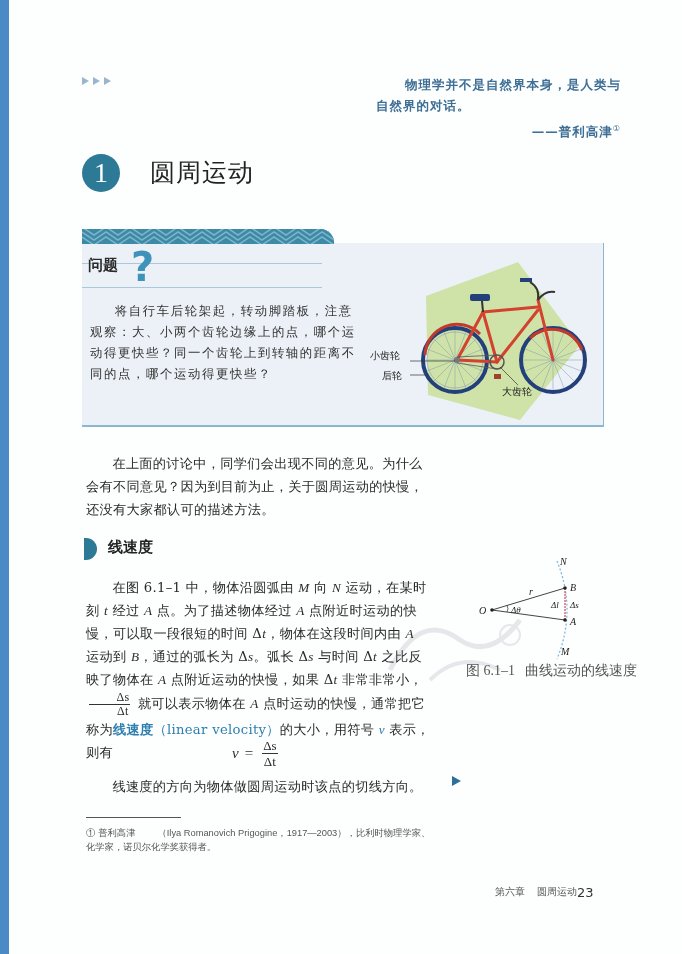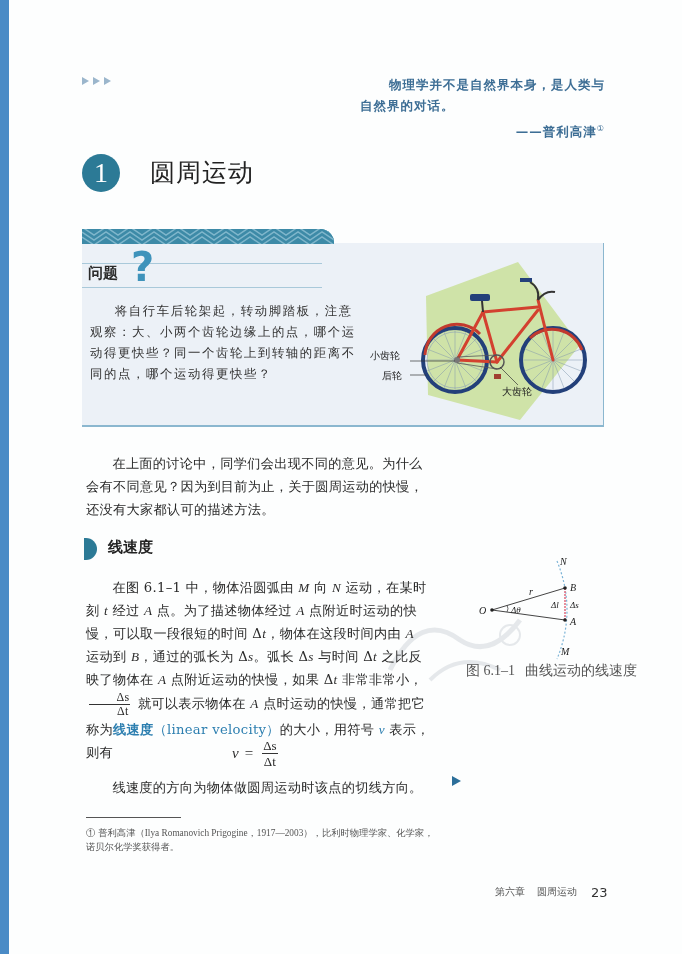--- a/index.html
+++ b/index.html
@@ -6,36 +6,36 @@
   html, body { width: 682px; height: 954px; background: #fdfefe; overflow: hidden; }
   body { position: relative; font-family: "DejaVu Serif", "Liberation Serif", serif; color: #2b2b2b; }
 
   .side-bar { position: absolute; left: 0; top: 0; width: 9px; height: 954px; background: #4a8bc6; }
 
   .watermark { position: absolute; left: 370px; top: 600px; width: 200px; height: 90px; opacity: 0.18; pointer-events: none; }
 
   .arrows { position: absolute; left: 82px; top: 77px; display: flex; gap: 4px; }
   .arrows span { width: 0; height: 0; border-top: 4px solid transparent; border-bottom: 4px solid transparent; border-left: 7px solid #9bb6cc; display: block; }
 
-  .quote { position: absolute; left: 360px; top: 74px; width: 245px; font-size: 12.5px; line-height: 21px; color: #3d6e95; font-weight: bold; letter-spacing: 1px; }
+  .quote { position: absolute; left: 376px; top: 74px; width: 245px; font-size: 12.5px; line-height: 21px; color: #3d6e95; font-weight: bold; letter-spacing: 1px; }
   .quote .l1 { text-align: right; }
   .quote .l2 { text-align: left; }
   .quote .attr { text-align: right; margin-top: 2px; }
   .quote sup { font-size: 8px; font-weight: normal; }
 
   .section-num { position: absolute; left: 82px; top: 154px; width: 38px; height: 38px; border-radius: 50%; background: #2c7a96; color: #fff; font-family: "Liberation Serif", serif; font-size: 28px; line-height: 38px; text-align: center; }
   .section-title { position: absolute; left: 150px; top: 156px; font-family: "DejaVu Sans", sans-serif; font-size: 25px; color: #222; letter-spacing: 1px; }
 
   .qbox { position: absolute; left: 82px; top: 243px; width: 522px; height: 184px; background: #ecf1f7; border: 1.5px solid #8bb7cf; border-top: none; border-left: none; }
   .qbox-bottom { position: absolute; left: 82px; top: 425px; width: 522px; height: 2px; background: #8bb7cf; }
   .qtab { position: absolute; left: 82px; top: 229px; width: 252px; height: 15px; border-top-right-radius: 14px; overflow: hidden; background: #3d8aa7; }
   .qtab svg { display: block; }
   .qtitle-line1 { position: absolute; left: 82px; top: 263px; width: 240px; height: 1px; background: #a9c9da; }
   .qtitle-line2 { position: absolute; left: 82px; top: 287px; width: 240px; height: 1px; background: #a9c9da; }
-  .qtitle { position: absolute; left: 88px; top: 264px; font-family: "DejaVu Sans", sans-serif; font-size: 15px; font-weight: bold; color: #2a2a2a; }
+  .qtitle { position: absolute; left: 88px; top: 256px; font-family: "DejaVu Sans", sans-serif; font-size: 15px; font-weight: bold; color: #2a2a2a; }
   .qmark { position: absolute; left: 131px; top: 247px; font-family: "DejaVu Sans", sans-serif; font-size: 40px; font-weight: bold; color: #3f93bb; line-height: 40px; }
   .qtext { position: absolute; left: 90px; top: 300px; width: 266px; font-size: 12.4px; line-height: 21px; color: #333; letter-spacing: 1.6px; }
   .qtext p { text-indent: 2em; }
 
   .bike-area { position: absolute; left: 370px; top: 250px; width: 234px; height: 176px; }
   .bike-label { position: absolute; font-family: "DejaVu Sans", sans-serif; font-size: 10px; color: #222; }
 
   .body-text { position: absolute; left: 86px; width: 345px; font-size: 13.2px; line-height: 23px; color: #2a2a2a; letter-spacing: 0.3px; }
   .body-text .indent { text-indent: 2em; }
   .body-text i { font-family: "Liberation Serif", serif; font-style: italic; }
@@ -55,24 +55,24 @@
 
   .figure { position: absolute; left: 465px; top: 555px; width: 160px; height: 110px; }
   .fig-caption { position: absolute; left: 466px; top: 662px; font-size: 14px; color: #555; font-family: Liberation Serif, serif; text-align: right; }
   .fig-caption span { margin-right: 10px; }
 
   .side-note { position: absolute; left: 452px; top: 768px; width: 172px; font-size: 12.5px; line-height: 23px; font-weight: bold; color: #3d6e95; letter-spacing: 2.4px; }
   .side-note .tri { display: inline-block; width: 0; height: 0; border-top: 5px solid transparent; border-bottom: 5px solid transparent; border-left: 9px solid #2c6f9a; margin-right: 8px; vertical-align: middle; }
 
   .fn-line { position: absolute; left: 86px; top: 817px; width: 95px; height: 1px; background: #555; }
   .footnote { position: absolute; left: 86px; top: 826px; width: 350px; font-size: 9.3px; line-height: 13px; color: #555; }
-  .footnote .en { font-family: Liberation Serif, serif; }
+  .footnote .en { font-family: Liberation Sans, sans-serif; padding-left: 22px; }
 
   .page-footer { position: absolute; left: 495px; top: 885px; font-family: "DejaVu Sans", sans-serif; font-size: 10px; color: #555; display: flex; align-items: flex-start; }
-  .page-footer .num { font-size: 13px; color: #333; margin-left: 14px; }
+  .page-footer .num { font-size: 13px; color: #333; }
   .page-footer .sep { margin: 0 6px; }
 </style>
 </head>
 <body>
 
 <div class="side-bar"></div>
 
 <svg class="watermark" viewBox="0 0 200 90">
   <path d="M20 70 Q50 10 90 40 Q120 60 150 20" stroke="#7d8b99" stroke-width="5" fill="none"></path>
   <path d="M60 80 Q90 50 130 70" stroke="#7d8b99" stroke-width="4" fill="none"></path>
@@ -193,21 +193,21 @@
 
 <div class="formula">
   <span class="v">v</span>
   <span>=</span>
   <span class="frac">
       <span class="num">Δs</span>
       <span class="den">Δt</span>
     </span>
 </div>
 
-<div class="body-text" style="top:776px;">
+<div class="body-text" style="top:776px;font-family:Liberation Mono, monospace;">
   <p class="indent">线速度的方向为物体做圆周运动时该点的切线方向。</p>
 </div>
 
 <svg class="figure" viewBox="0 0 160 110">
   <path d="M92 6 Q112 55 92 104" stroke="#7bb3d6" stroke-width="1.2" stroke-dasharray="2,2" fill="none"></path>
   <line x1="27" y1="55" x2="100" y2="33" stroke="#444" stroke-width="1"></line>
   <line x1="27" y1="55" x2="100" y2="65" stroke="#444" stroke-width="1"></line>
   <line x1="100" y1="33" x2="100" y2="65" stroke="#e06a7d" stroke-width="1.5" stroke-dasharray="2,1"></line>
   <path d="M42 50 Q44 54 42 57" stroke="#444" stroke-width="0.8" fill="none"></path>
   <circle cx="27" cy="55" r="1.8" fill="#222"></circle>

